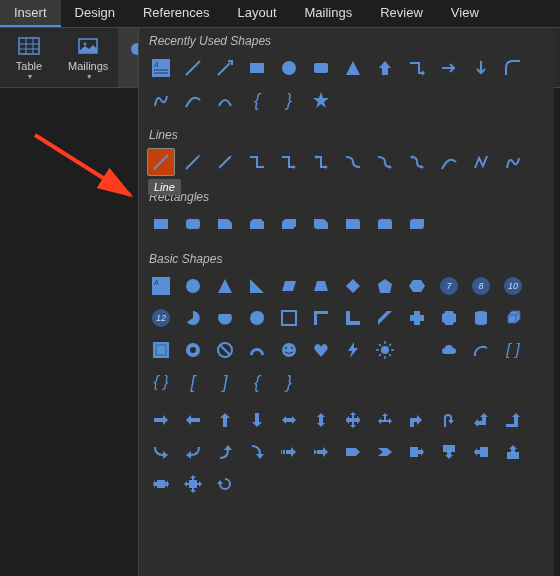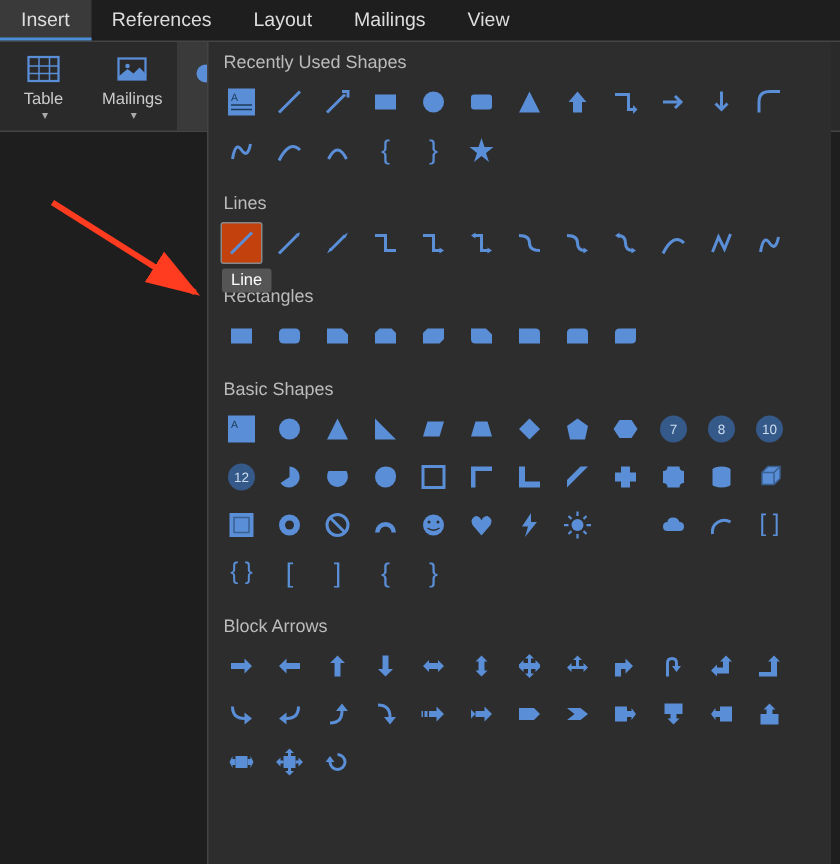--- a/index.html
+++ b/index.html
@@ -8,39 +8,41 @@
 .tab { padding:5px 14px; color:#ddd; font-size:13px; cursor:pointer; }
 .tab.active { background:#3a3a3a; border-bottom:2px solid #4a8fd8; }
 .toolbar { display:flex; background:#2a2a2a; height:60px; align-items:stretch; border-bottom:1px solid #444; }
 .tool { display:flex; flex-direction:column; align-items:center; justify-content:center; padding:2px 10px; color:#ccc; font-size:11px; cursor:pointer; }
 .tool.wide { min-width:58px; }
 .tool .ico { width:24px; height:24px; display:flex; align-items:center; justify-content:center; margin-bottom:2px; }
 .tool.shapes-btn { background:#3a3a3a; min-width:44px; }
 .tool-small { display:flex; align-items:center; gap:4px; color:#ccc; font-size:11px; padding:2px 6px; cursor:pointer; }
 .tool-col { display:flex; flex-direction:column; justify-content:center; gap:2px; padding:0 4px; }
 .chev { font-size:8px; color:#aaa; margin-left:2px; }
-.panel { position:absolute; left:138px; top:28px; width:416px; height:548px; background:#2d2d2d; overflow-y:auto; border-left:1px solid #444; }
+.panel { position:absolute; left:138px; top:28px; width:416px; height:548px; background:#2d2d2d; overflow-y:auto; border-left:1px solid #444;font-style:italic; }
 .panel::-webkit-scrollbar { width:8px; } .panel::-webkit-scrollbar-thumb { background:#555; }
 .sec-hdr { color:#bbb; font-size:12px; padding:6px 10px 4px; }
 .grid { display:flex; flex-wrap:wrap; gap:4px; padding:2px 8px 8px; }
 .cell { width:28px; height:28px; display:flex; align-items:center; justify-content:center; cursor:pointer; border-radius:2px; position:relative; color:#5a8fd8; }
 .cell.sel { border:1px solid #888; background:#c2410c; }
 .cell svg { width:20px; height:20px; }
 .badge { width:18px; height:18px; border-radius:50%; background:#355a8a; color:#cde; font-size:9px; display:flex; align-items:center; justify-content:center; }
 .tooltip { position:absolute; top:30px; left:0; background:#555; color:#fff; font-size:11px; padding:2px 6px; border-radius:2px; white-space:nowrap; z-index:10; }
 .arrow { position:absolute; left:30px; top:130px; z-index:20; pointer-events:none; }
 </style>
 </head>
 <body>
 
 <div class="tabs">
   <div class="tab active">Insert</div>
+  <div class="tab">Design</div>
   <div class="tab">References</div>
   <div class="tab">Layout</div>
   <div class="tab">Mailings</div>
+  <div class="tab">Review</div>
   <div class="tab">View</div>
 </div>
 
 <div class="toolbar">
   <div class="tool wide">
     <div class="ico">
       <svg viewBox="0 0 24 24">
           <rect x="2" y="4" width="20" height="16" fill="none" stroke="#5a8fd8" stroke-width="1.5"></rect>
           <line x1="2" y1="10" x2="22" y2="10" stroke="#5a8fd8"></line>
           <line x1="2" y1="15" x2="22" y2="15" stroke="#5a8fd8"></line>
@@ -539,21 +541,20 @@
         </svg>
       </div>
     <div class="cell" style="font-size:16px">[ ]</div>
     <div class="cell" style="font-size:16px">{ }</div>
     <div class="cell" style="font-size:18px">[</div>
     <div class="cell" style="font-size:18px">]</div>
     <div class="cell" style="font-size:18px">{</div>
     <div class="cell" style="font-size:18px">}</div>
   </div>
 
-  <div class="sec-hdr">Block Arrows</div>
   <div class="grid">
     <div class="cell">
         <svg viewBox="0 0 20 20">
           <path d="M3 8 H12 V5 L17 10 L12 15 V12 H3 Z" fill="#5a8fd8"></path>
         </svg>
       </div>
     <div class="cell">
         <svg viewBox="0 0 20 20">
           <path d="M17 8 H8 V5 L3 10 L8 15 V12 H17 Z" fill="#5a8fd8"></path>
         </svg>

